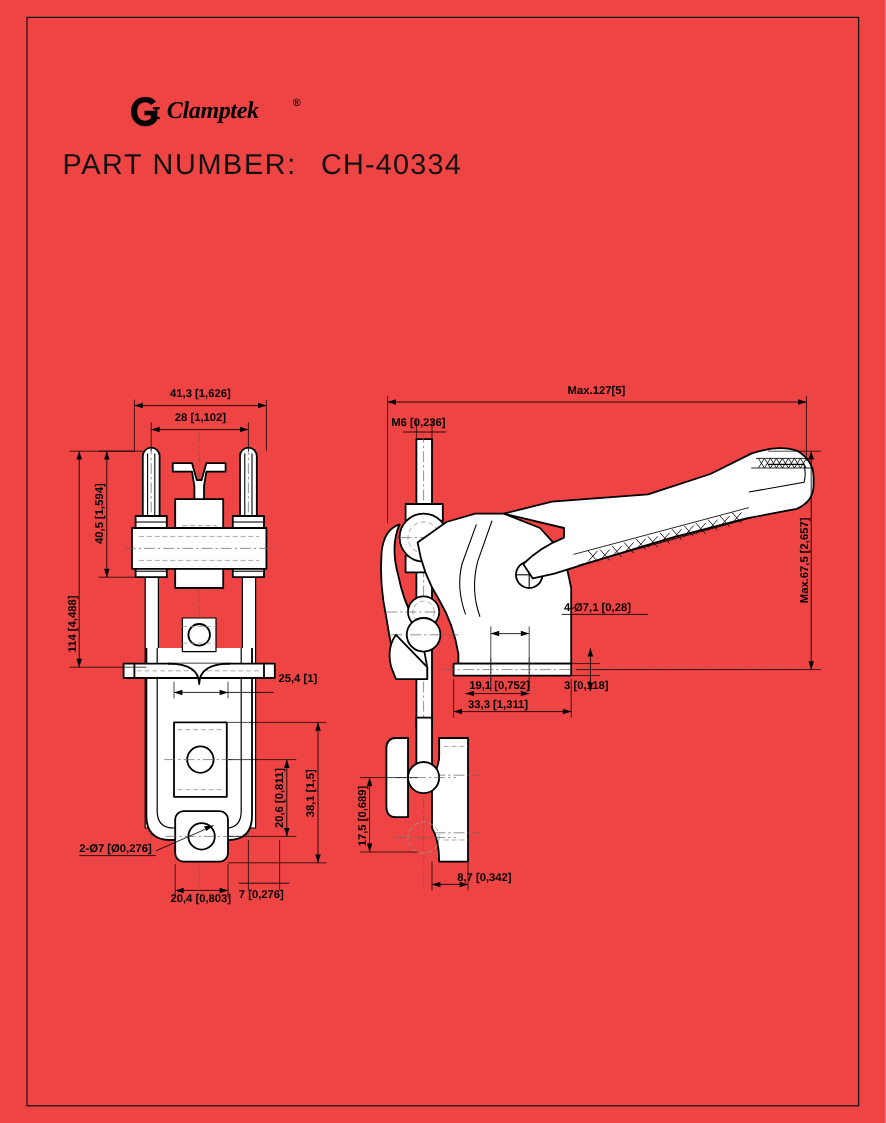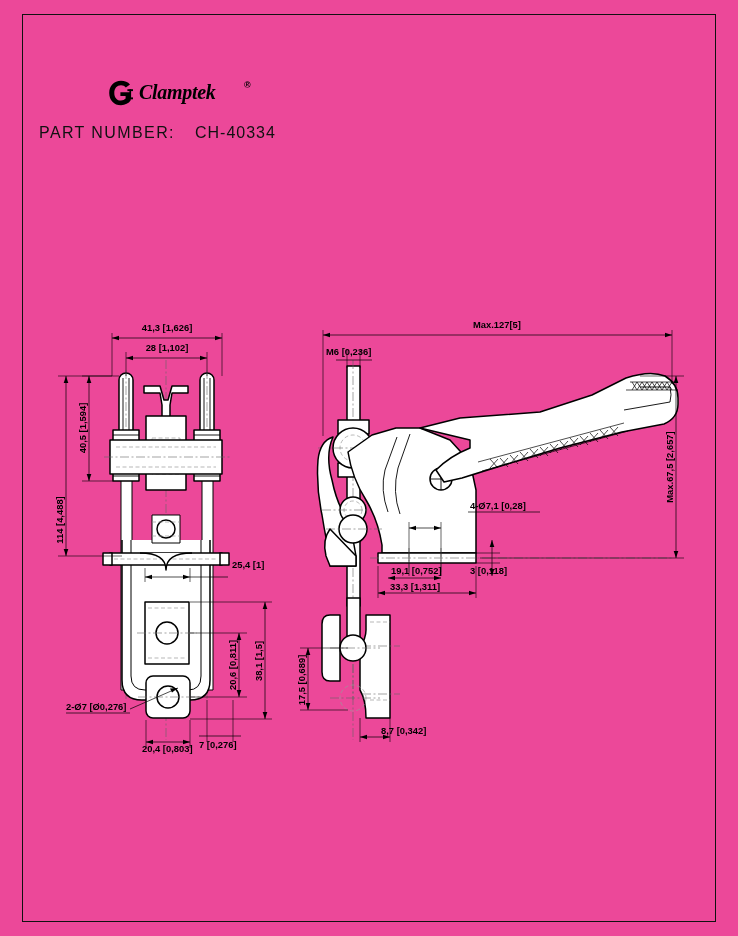--- a/index.html
+++ b/index.html
@@ -1,21 +1,21 @@
 <!DOCTYPE html>
 <html><head>
 <meta charset="utf-8">
 <title>CH-40334 Technical Drawing</title>
 <style>
   html,body{margin:0;padding:0;background:#c8c8c8;}
   body{font-family:"Liberation Sans",sans-serif;}
   .page{
     position:relative;
     width:738px;height:936px;
-    background:#ec4899;
+    background:#ef4444;
     overflow:hidden;
   }
   .frame{
     position:absolute;
     left:22px;top:14px;
     width:694px;height:908px;
     border:1.6px solid #111;
     box-sizing:border-box;
   }
   
@@ -25,23 +25,23 @@
     position:absolute;left:31px;top:3px;
     font-family:"Liberation Serif",serif;
     font-style:italic;font-weight:bold;
     font-size:20px;letter-spacing:-0.3px;color:#000;
   }
   .logo-reg{
     position:absolute;left:136px;top:2px;
     font-size:9px;font-weight:bold;color:#000;
   }
   .part-line{
-    position:absolute;left:39px;top:124px;
+    position:absolute;left:52px;top:124px;
     font-family:"Liberation Sans",sans-serif;
-    font-size:16px;letter-spacing:1.4px;color:#111;
+    font-size:24px;letter-spacing:1.4px;color:#111;
     white-space:nowrap;
   }
   .part-line .pn-value{margin-left:20px;letter-spacing:1px;}
 
   
   .draw{position:absolute;left:0;top:0;width:738px;height:936px;}
 
   svg text{
     font-family:"Liberation Sans",sans-serif;
     font-size:9.4px;font-weight:bold;fill:#000;

